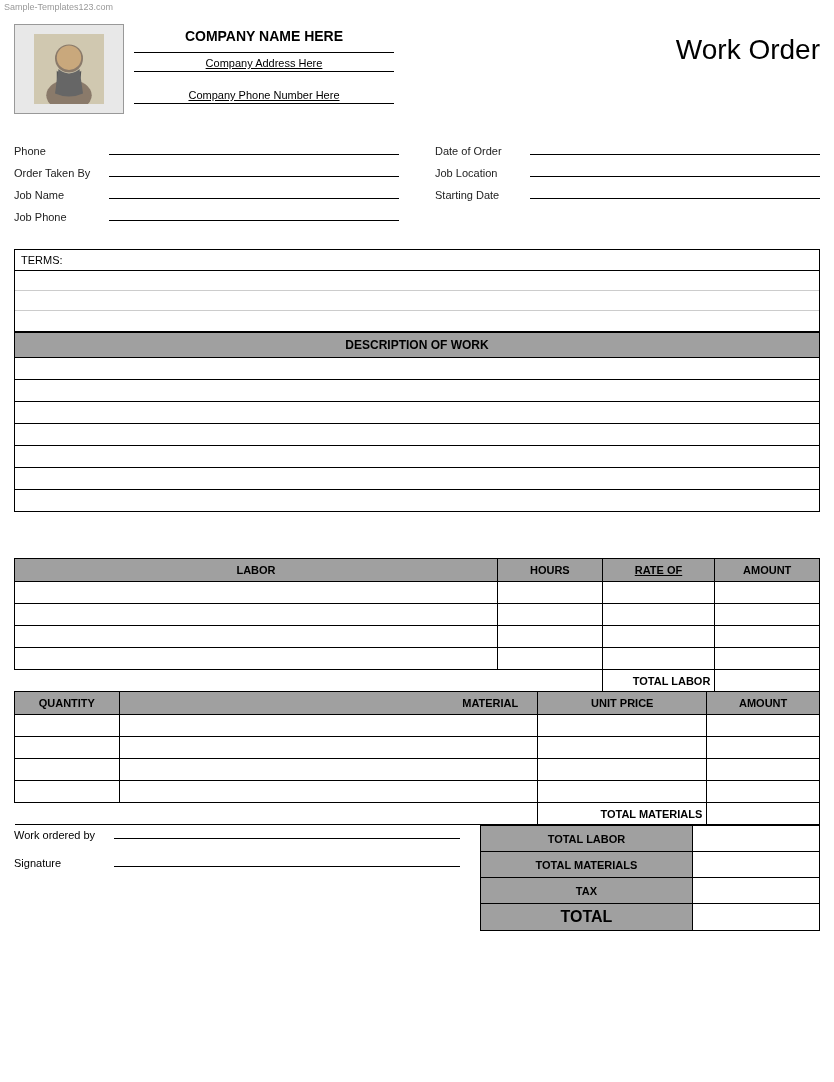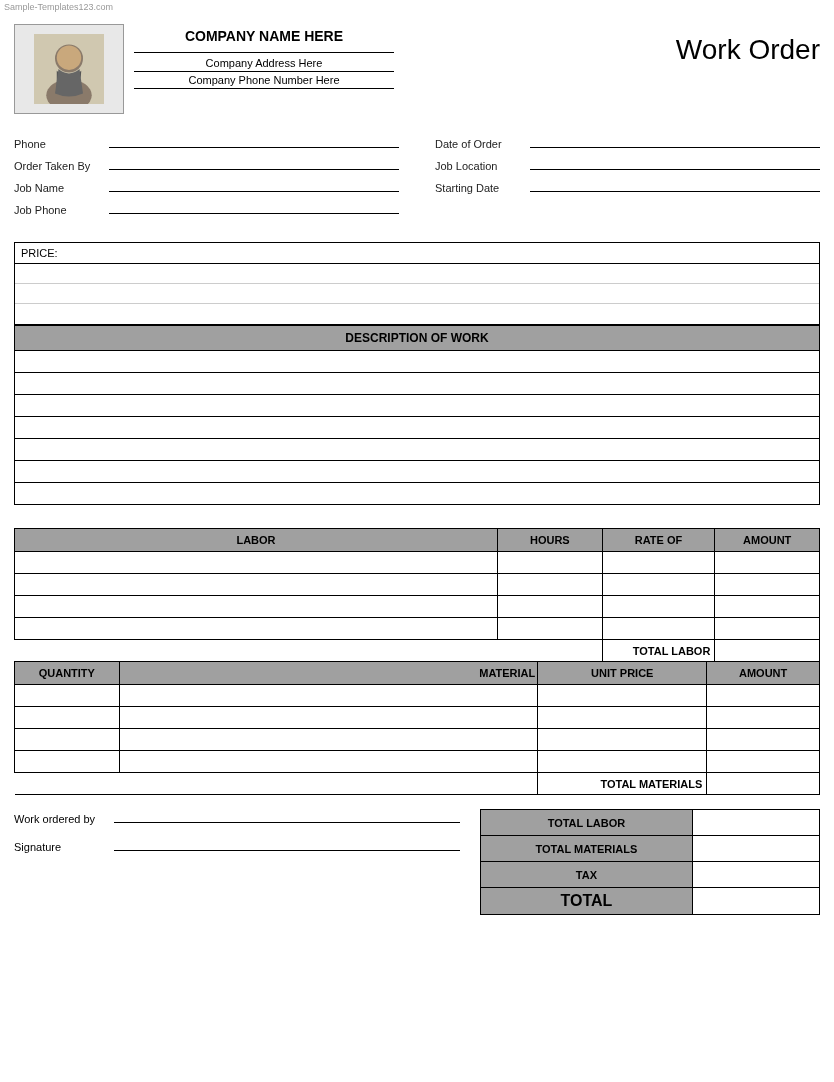--- a/index.html
+++ b/index.html
@@ -54,22 +54,23 @@
       padding-bottom: 8px;
       margin-bottom: 4px;
       width: 260px;
       text-align: center;
     }
     .company-address, .company-phone {
       border-bottom: 1px solid #000;
       width: 260px;
       text-align: center;
       padding-bottom: 2px;
-      margin-bottom: 2px;
-      font-size: 11px;
+      margin-bottom: 17px;
+      font-size: 11px;
+      text-decoration: underline;
     }
     .header-title {
       margin-left: auto;
       font-size: 28px;
       font-weight: normal;
       padding-top: 10px;
     }
 
     
     .form-section {
@@ -111,21 +112,21 @@
     .terms-row {
       height: 20px;
       border-bottom: 1px solid #ccc;
     }
     .terms-row:last-child { border-bottom: none; }
 
     
     .desc-table {
       width: 100%;
       border-collapse: collapse;
-      margin-bottom: 7px;
+      margin-bottom: 30px;
     }
     .desc-table td {
       border: 1px solid #000;
       height: 22px;
     }
     .desc-table .header-row td {
       background: #a0a0a0;
       font-weight: bold;
       font-size: 12px;
       text-align: center;
@@ -161,33 +162,32 @@
       width: 100%;
       border-collapse: collapse;
       margin-top: -1px;
     }
     .materials-table th {
       background: #a0a0a0;
       border: 1px solid #000;
       text-align: center;
       font-weight: bold;
       font-size: 11px;
-      padding: 5px 2px;
+      padding: 5px 19px;
     }
     .materials-table td {
       border: 1px solid #000;
       height: 22px;
     }
 
     
     .summary-section {
       display: flex;
       justify-content: space-between;
       align-items: flex-start;
-      margin-top: 14px;
       padding: 0 0 10px 0;
     }
     .signature-area {
       flex: 1;
       padding-right: 20px;
     }
     .sig-row {
       display: flex;
       align-items: baseline;
       margin-bottom: 12px;
@@ -278,21 +278,21 @@
         <div class="form-line"></div>
       </div>
       <div class="form-row">
         <span class="form-label">Starting Date</span>
         <div class="form-line"></div>
       </div>
     </div>
   </div>
 
   <div class="terms-section">
-    <div class="terms-label">PRICE:</div>
+    <div class="terms-label">TERMS:</div>
     <div class="terms-row"></div>
     <div class="terms-row"></div>
     <div class="terms-row"></div>
   </div>
 
   <table class="desc-table">
     <thead>
       <tr class="header-row">
         <td>DESCRIPTION OF WORK</td>
       </tr>
@@ -322,21 +322,21 @@
     </tbody>
   </table>
 
   <div style="height:16px;"></div>
 
   <table class="labor-table">
     <thead>
       <tr>
         <th style="width:60%;">LABOR</th>
         <th style="width:13%;">HOURS</th>
-        <th style="width:14%;">RATE OF</th>
+        <th style="width:14%;text-decoration:underline;">RATE OF</th>
         <th style="width:13%;">AMOUNT</th>
       </tr>
     </thead>
     <tbody>
       <tr>
         <td></td>
           <td></td>
           <td></td>
           <td></td>
       </tr>

